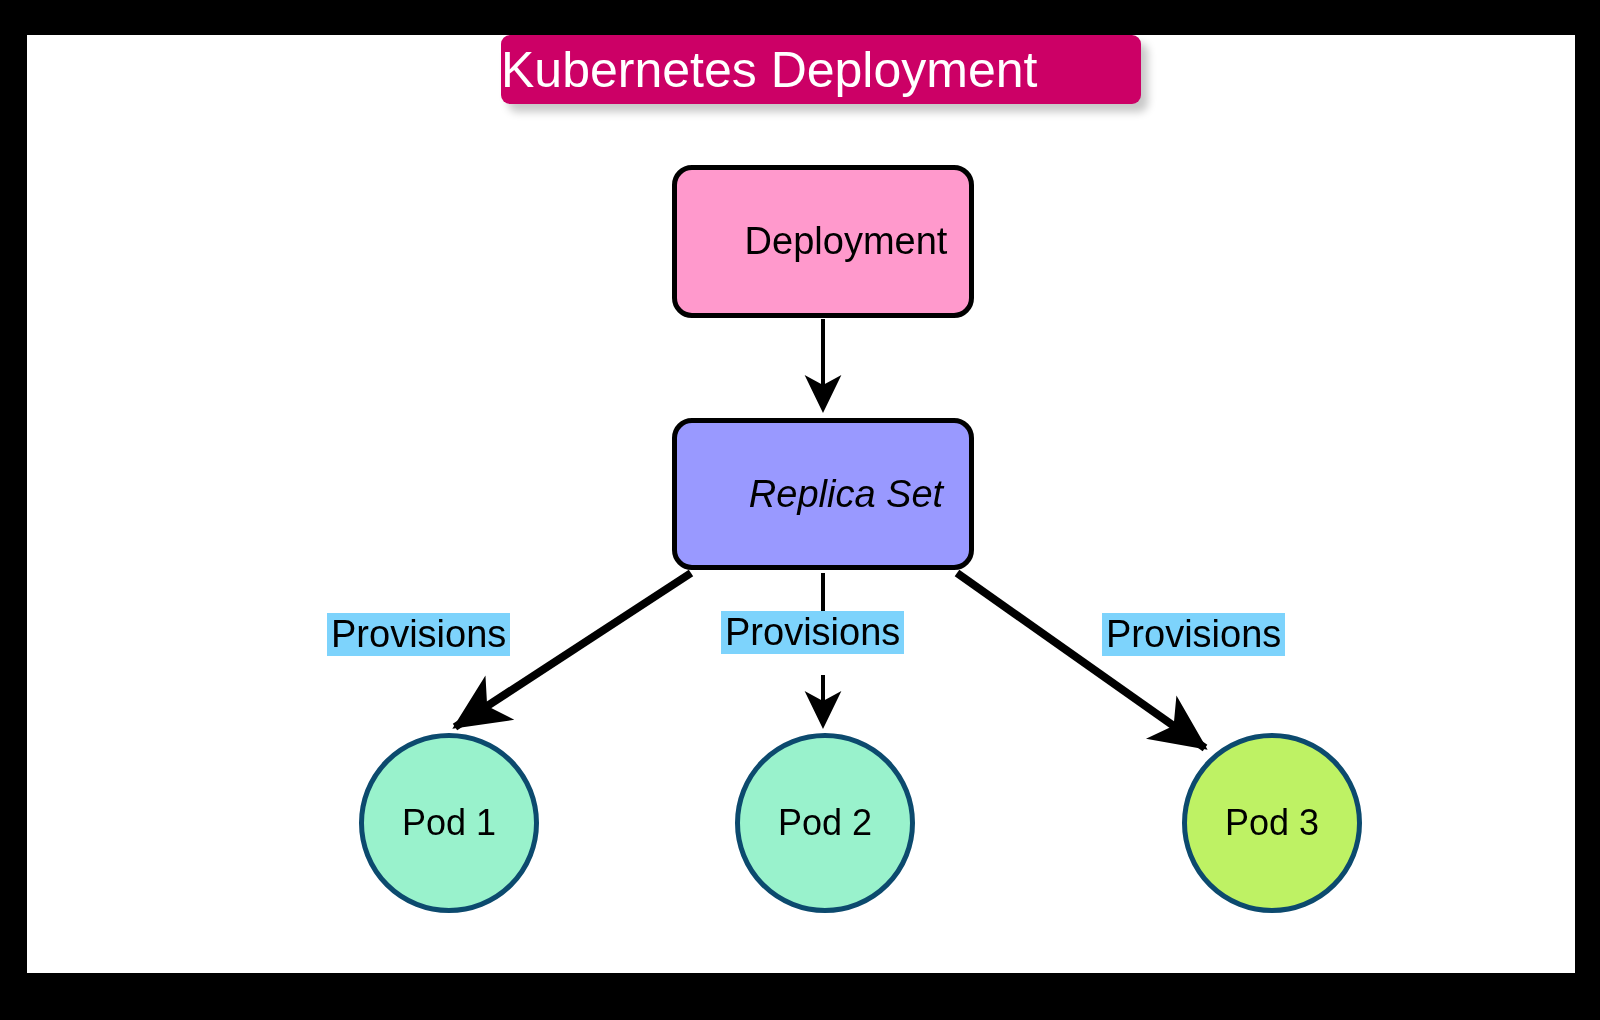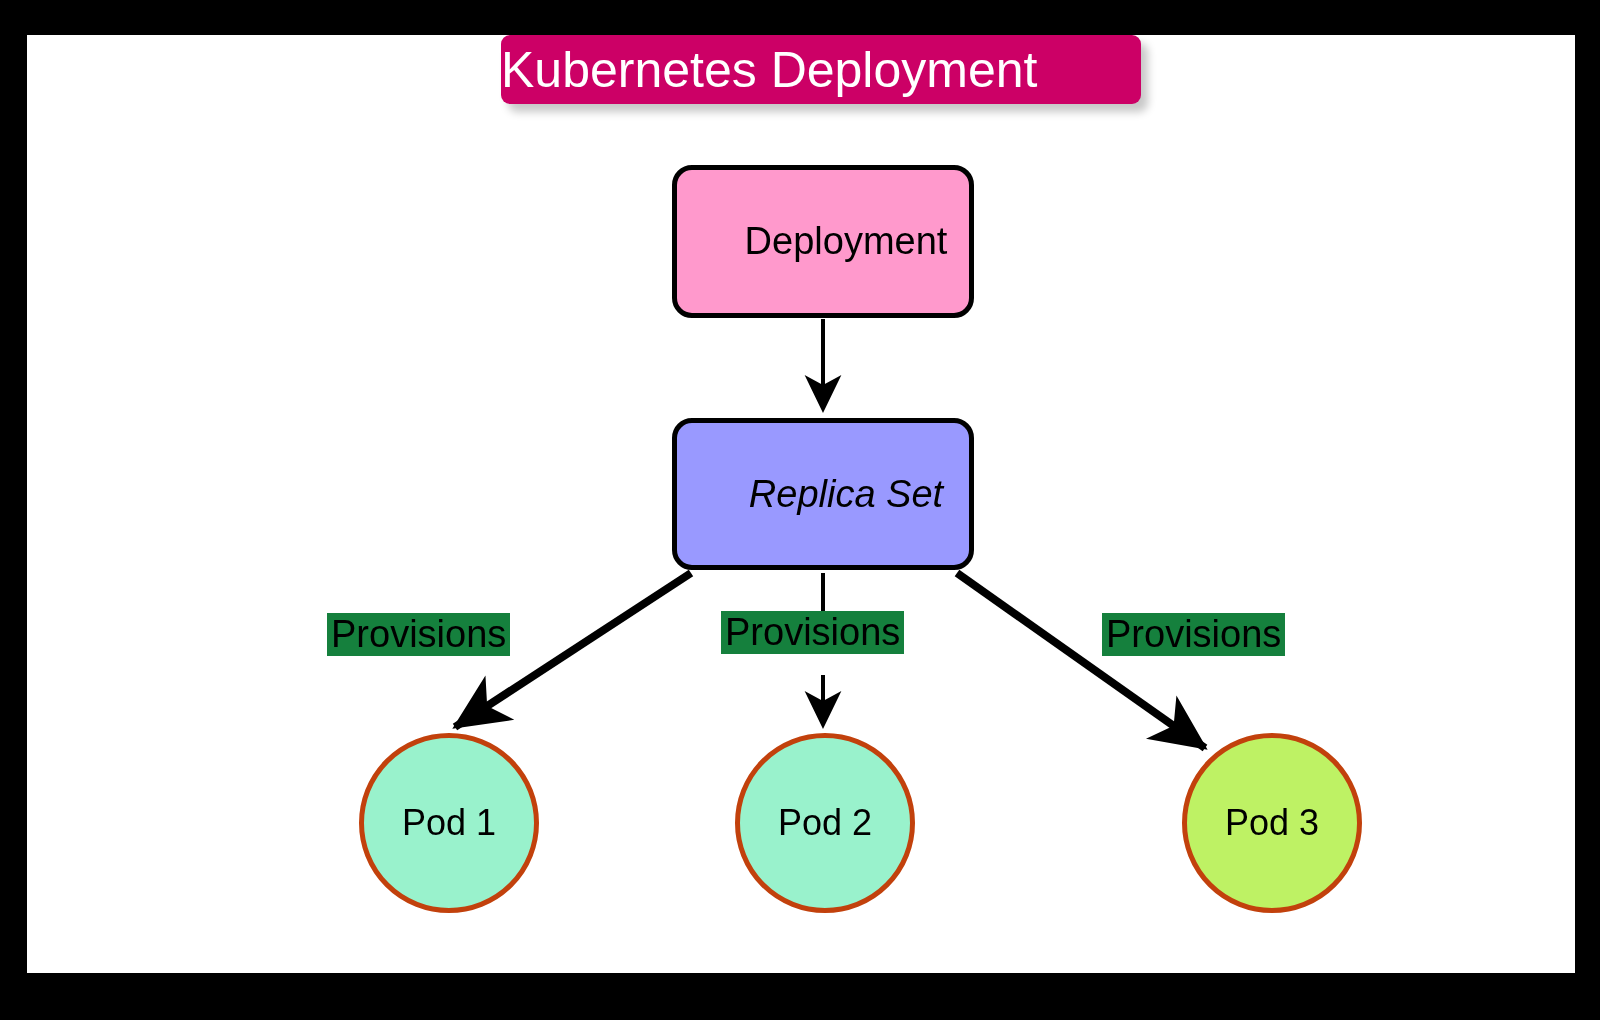--- a/index.html
+++ b/index.html
@@ -93,21 +93,21 @@
     top: 383px;
     width: 302px;
     height: 152px;
   }
 
   
   .node-circle {
     position: absolute;
     width: 180px;
     height: 180px;
-    border: 5px solid #c2410c;
+    border: 5px solid #0c4a6e;
     border-radius: 50%;
     box-sizing: border-box;
     display: flex;
     align-items: center;
     justify-content: center;
   }
   .node-circle .node-label {
     font-size: 36px;
     color: #000000;
     white-space: nowrap;
@@ -116,21 +116,21 @@
   #node-pod-1 { left: 332px; top: 698px; }
   #node-pod-2 { left: 708px; top: 698px; }
   #node-pod-3 { left: 1155px; top: 698px; }
 
   
   .edge-label {
     position: absolute;
     font-size: 38px;
     color: #000000;
     white-space: nowrap;
-    background: #15803d;
+    background: #7dd3fc;
     padding: 0 4px;
     font-family: "Liberation Sans", sans-serif;
   }
   #edge-label-1 { left: 300px; top: 578px; }
   #edge-label-2 { left: 694px; top: 576px; }
   #edge-label-3 { left: 1075px; top: 578px; }
 </style>
 </head>
 <body>
 

